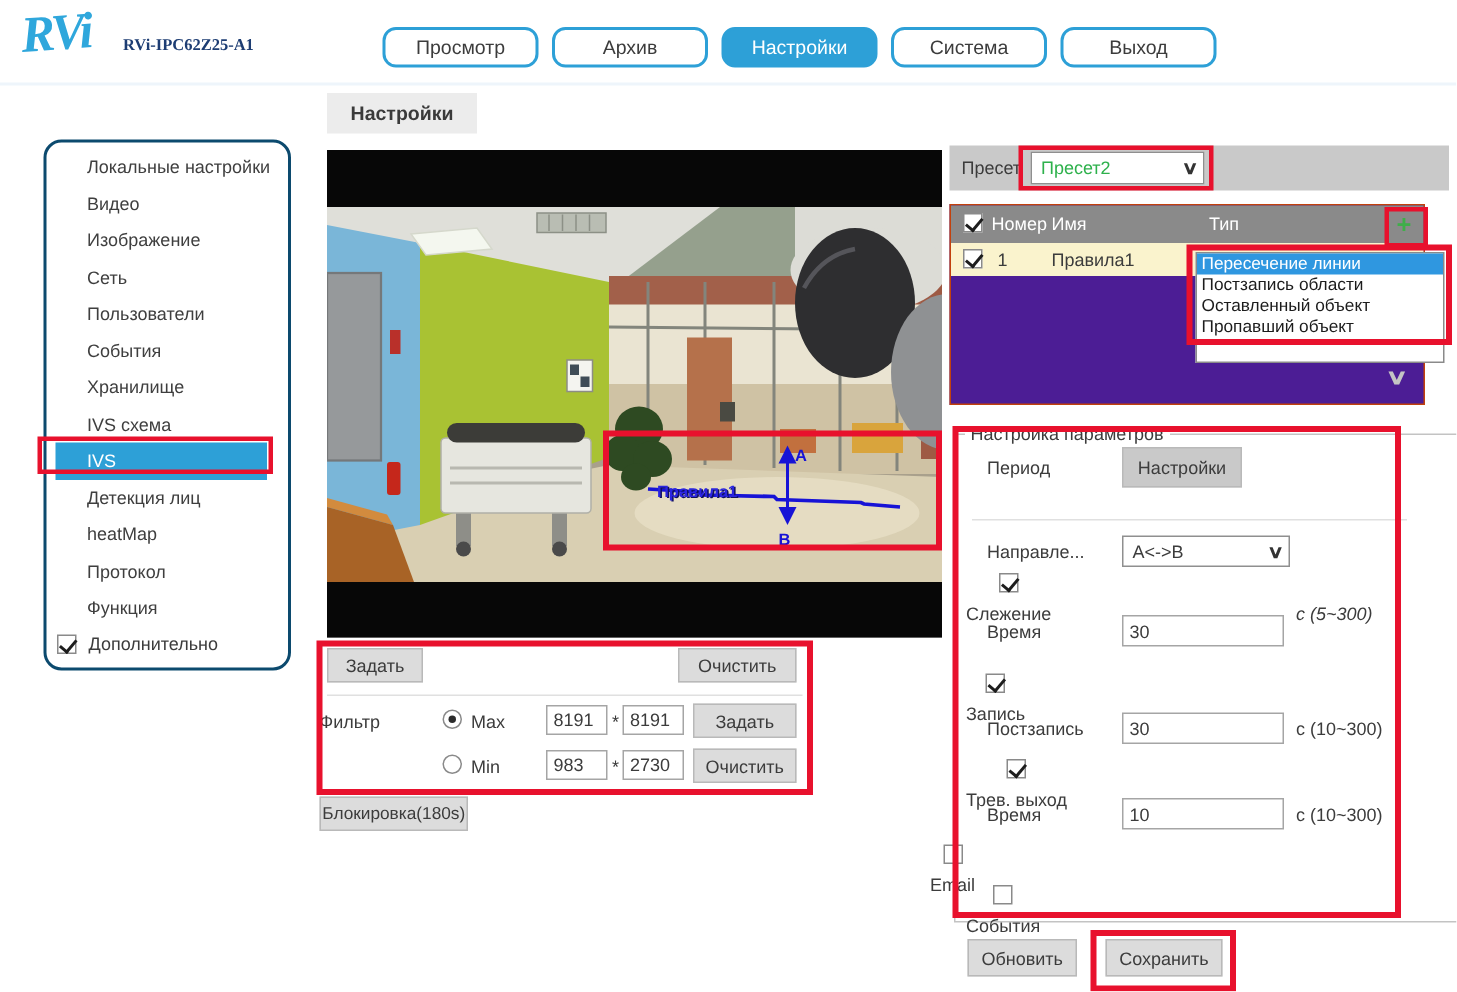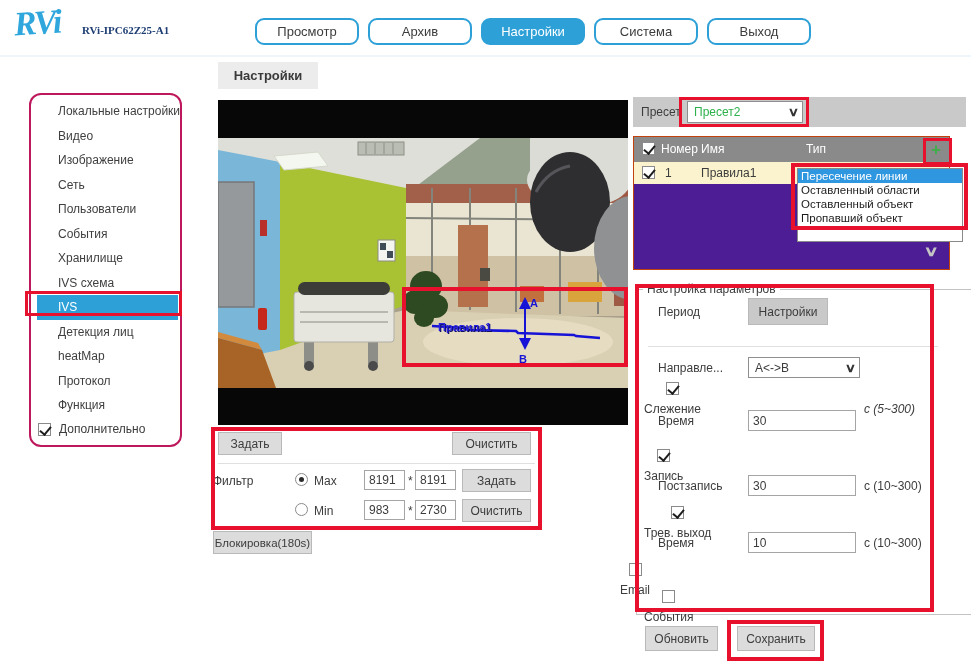--- a/index.html
+++ b/index.html
@@ -16,21 +16,21 @@
   .nav { position:absolute; left:255px; top:18px; display:flex; gap:9px; }
   .nav-btn {
     min-width:104px; height:27px; border:2px solid #2da0d7; border-radius:9px;
     background:#fff; color:#3c3c3c; font-size:13px; font-family:inherit;
     display:flex; align-items:center; justify-content:center; cursor:pointer;
   }
   .nav-btn.active { background:#2da0d7; color:#fff; }
   
   .tab { position:absolute; left:218px; top:62px; width:100px; height:27px; background:#ececec; color:#3a3a3a; font-weight:bold; font-size:13px; display:flex; align-items:center; justify-content:center; }
   
-  .sidebar { position:absolute; left:29px; top:93px; width:153px; height:354px; border:2px solid #be185d; border-radius:12px; background:#fff; }
+  .sidebar { position:absolute; left:29px; top:93px; width:165px; height:354px; border:2px solid #0c4a6e; border-radius:12px; background:#fff; }
   .sidebar ul { list-style:none; margin-top:4px; }
   .sidebar li { height:24.5px; line-height:24.5px; padding-left:27px; font-size:12px; color:#3f3f3f; cursor:pointer; white-space:nowrap; }
   .sidebar li.selected { background:#2da0d7; color:#fff; margin-left:6px; width:141px; padding-left:21px; }
   .adv-row { position:absolute; left:6px; bottom:9px; display:flex; align-items:center; gap:8px; padding-left:1px; }
   
   .cb { position:relative; display:inline-block; width:13px; height:13px; border:1px solid #8a8a8a; background:#fff; flex:0 0 13px; cursor:pointer; }
   .cb.checked::after { content:""; position:absolute; left:3px; top:0px; width:5px; height:9px; border-right:2px solid #1d1d1d; border-bottom:2px solid #1d1d1d; transform:rotate(40deg); }
   .radio { position:relative; display:inline-block; width:13px; height:13px; border:1px solid #8a8a8a; border-radius:50%; background:#fff; cursor:pointer; }
   .radio.selected::after { content:""; position:absolute; left:3px; top:3px; width:5px; height:5px; border-radius:50%; background:#2b2b2b; }
   .gbtn { position:absolute; background:#dcdcdc; border:1px solid #b9b9b9; color:#3c3c3c; font-size:12px; font-family:inherit; display:flex; align-items:center; justify-content:center; cursor:pointer; }
@@ -230,21 +230,21 @@
     <div class="rules-row">
       <span class="cb checked" style="position:absolute; left:8px; top:4px;"></span>
       <span class="lbl" style="left:31px; top:4px;">1</span>
       <span class="lbl" style="left:67px; top:4px;">Правила1</span>
     </div>
     <span class="scroll-chev" style="left:292px; top:106px;">∨</span>
   </div>
 
   <div class="popup">
     <div class="opt hl">Пересечение линии</div>
-    <div class="opt">Оставленный области</div>
+    <div class="opt">Постзапись области</div>
     <div class="opt">Оставленный объект</div>
     <div class="opt">Пропавший объект</div>
   </div>
 
   <fieldset class="params">
     <legend>Настройка параметров</legend>
   </fieldset>
   <span class="lbl" style="left:658px; top:305px;">Период</span>
   <button class="gbtn" style="left:748px; top:298px; width:80px; height:27px; background:#c9c9c9;">Настройки</button>
   <div class="divider" style="left:648px; top:346px; width:290px;"></div>

